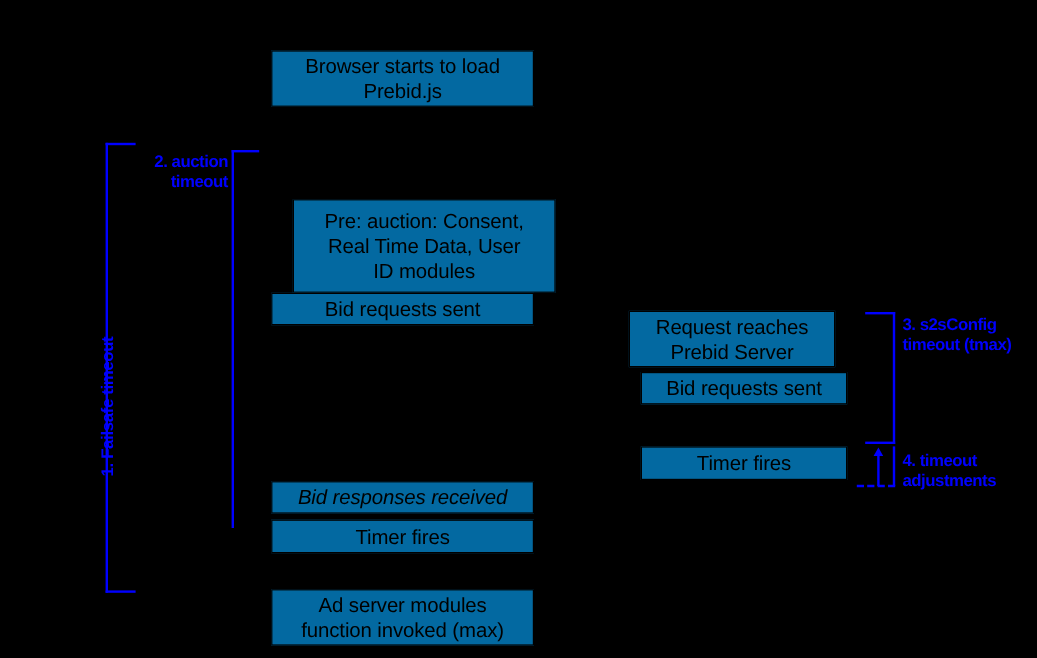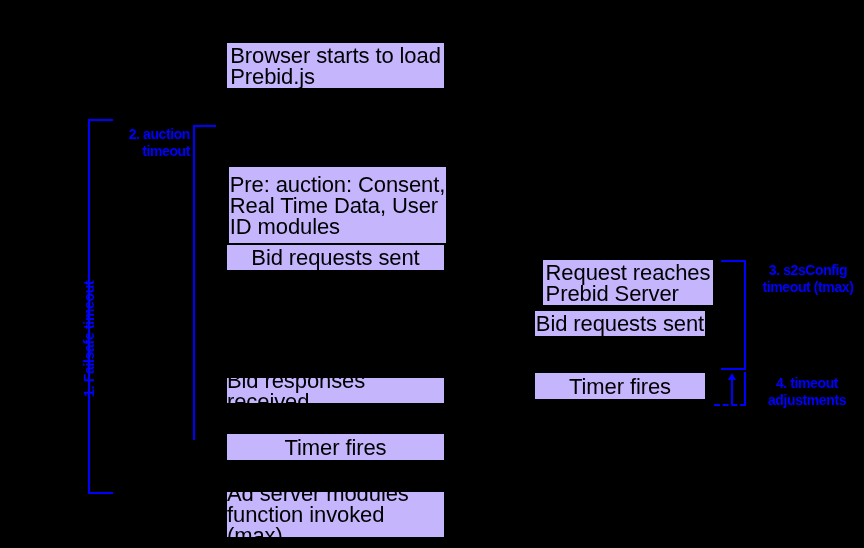--- a/index.html
+++ b/index.html
@@ -14,47 +14,48 @@
     height: 548px;
     background: #000000;
     overflow: hidden;
     font-family: "Liberation Sans", sans-serif;
   }
 
   
   .box {
     position: absolute;
     box-sizing: border-box;
-    background: #c4b5fd;
+    background: #0369a1;
     border: 1px solid #000000;
     color: #000000;
     font-family: "Liberation Sans", sans-serif;
-    font-size: 22px;
+    font-size: 17px;
     line-height: 21px;
+    text-align: center;
     display: flex;
     align-items: center;
     justify-content: center;
     white-space: pre-line;
     letter-spacing: -0.1px;
   }
 
   
   .blabel {
     position: absolute;
     color: #0000ff;
     font-family: "Liberation Sans", sans-serif;
     font-size: 14px;
     line-height: 17px;
     font-weight: bold;
     white-space: pre-line;
     letter-spacing: -0.4px;
     transform-origin: 0 0;
   }
   .blabel.right-al { text-align: right; }
-  .blabel.left-al  { text-align: center; }
+  .blabel.left-al  { text-align: left; }
 
   .vlabel {
     position: absolute;
     color: #0000ff;
     font-family: "Liberation Sans", sans-serif;
     font-size: 14px;
     font-weight: bold;
     letter-spacing: -0.3px;
     white-space: nowrap;
     transform: rotate(-90deg);
@@ -92,34 +93,34 @@
 </style>
 </head>
 <body>
 
 <div id="stage">
 
   <div class="box" style="left:226px; top:42px; width:219px; height:47px;">Browser starts to load
 Prebid.js</div>
 
 
-  <div class="box" style="left:228px; top:166px; width:219px; height:78px;">Pre: auction: Consent,
+  <div class="box" style="left:244px; top:166px; width:219px; height:78px;">Pre: auction: Consent,
 Real Time Data, User
 ID modules</div>
 
   <div class="box" style="left:226px; top:244px; width:219px; height:27px;">Bid requests sent</div>
 
-  <div class="box" style="left:226px; top:377px; width:219px; height:27px;">Bid responses received</div>
+  <div class="box" style="left:226px; top:401px; width:219px; height:27px;font-style:italic;">Bid responses received</div>
 
   <div class="box" style="left:226px; top:433px; width:219px; height:28px;">Timer fires</div>
 
   <div class="box" style="left:226px; top:491px; width:219px; height:47px;">Ad server modules
 function invoked (max)</div>
 
-  <div class="box" style="left:542px; top:259px; width:172px; height:47px;">Request reaches
+  <div class="box" style="left:524px; top:259px; width:172px; height:47px;">Request reaches
 Prebid Server</div>
 
   <div class="box" style="left:534px; top:310px; width:172px; height:27px;">Bid requests sent</div>
 
   <div class="box" style="left:534px; top:372px; width:172px; height:28px;">Timer fires</div>
 
   <div class="ln v" style="left:88px; top:119px; height:375px;"></div>
   <div class="ln h" style="left:88px; top:119px; width:25px;"></div>
   <div class="ln h" style="left:88px; top:492px; width:25px;"></div>
 

